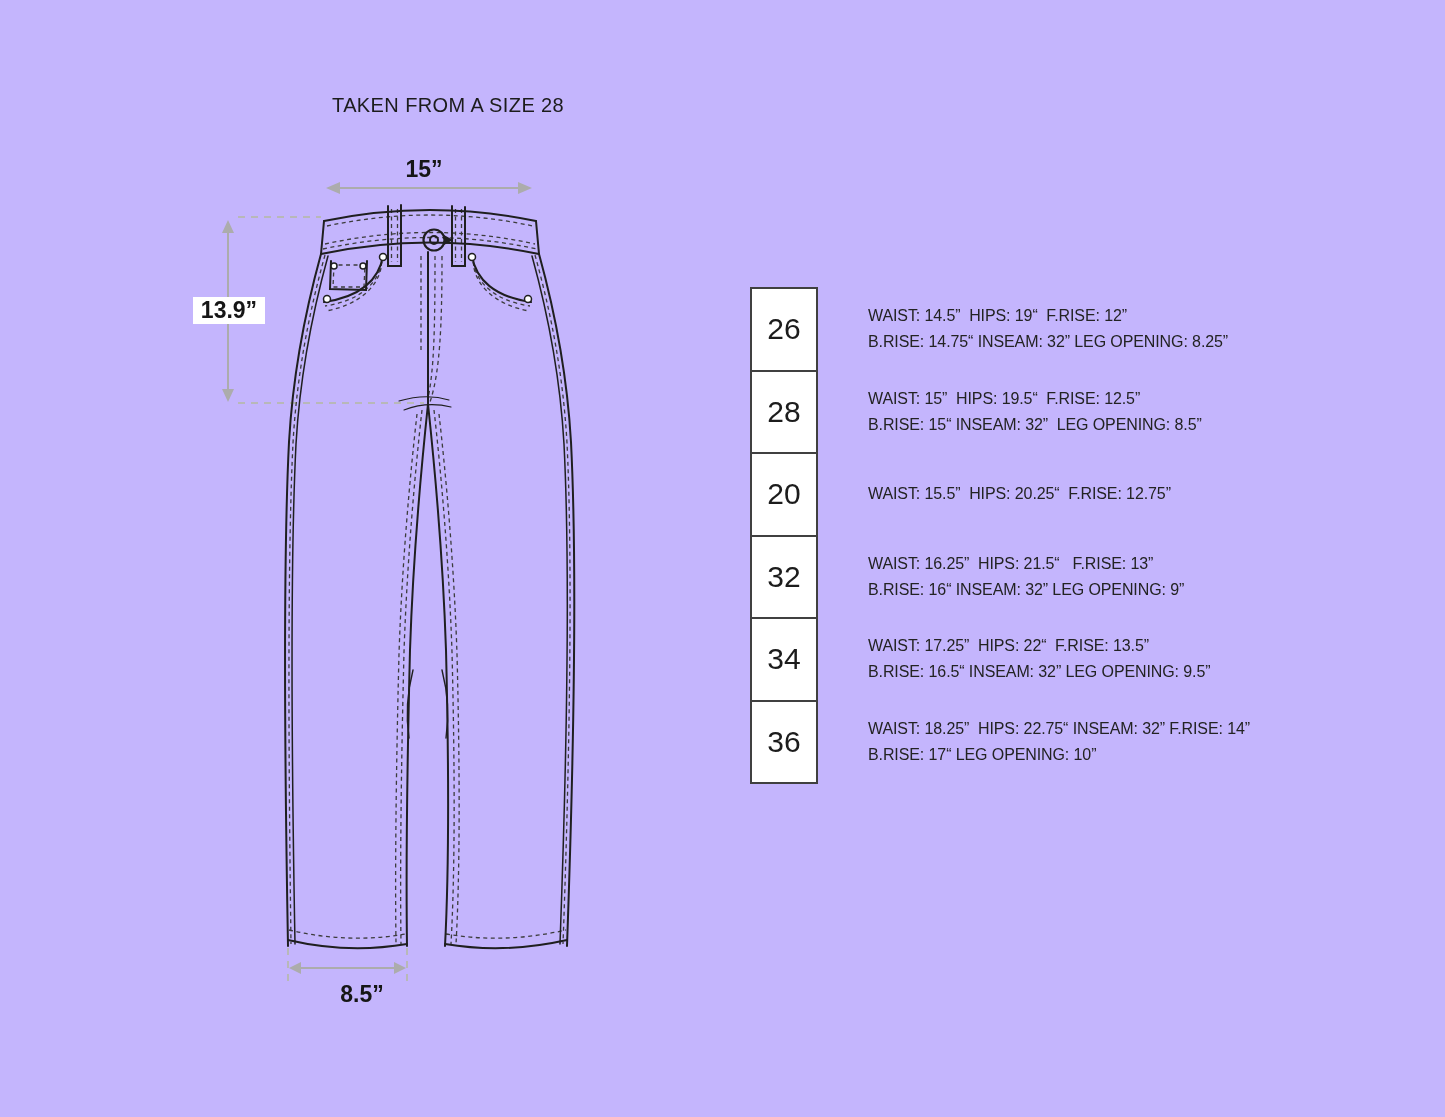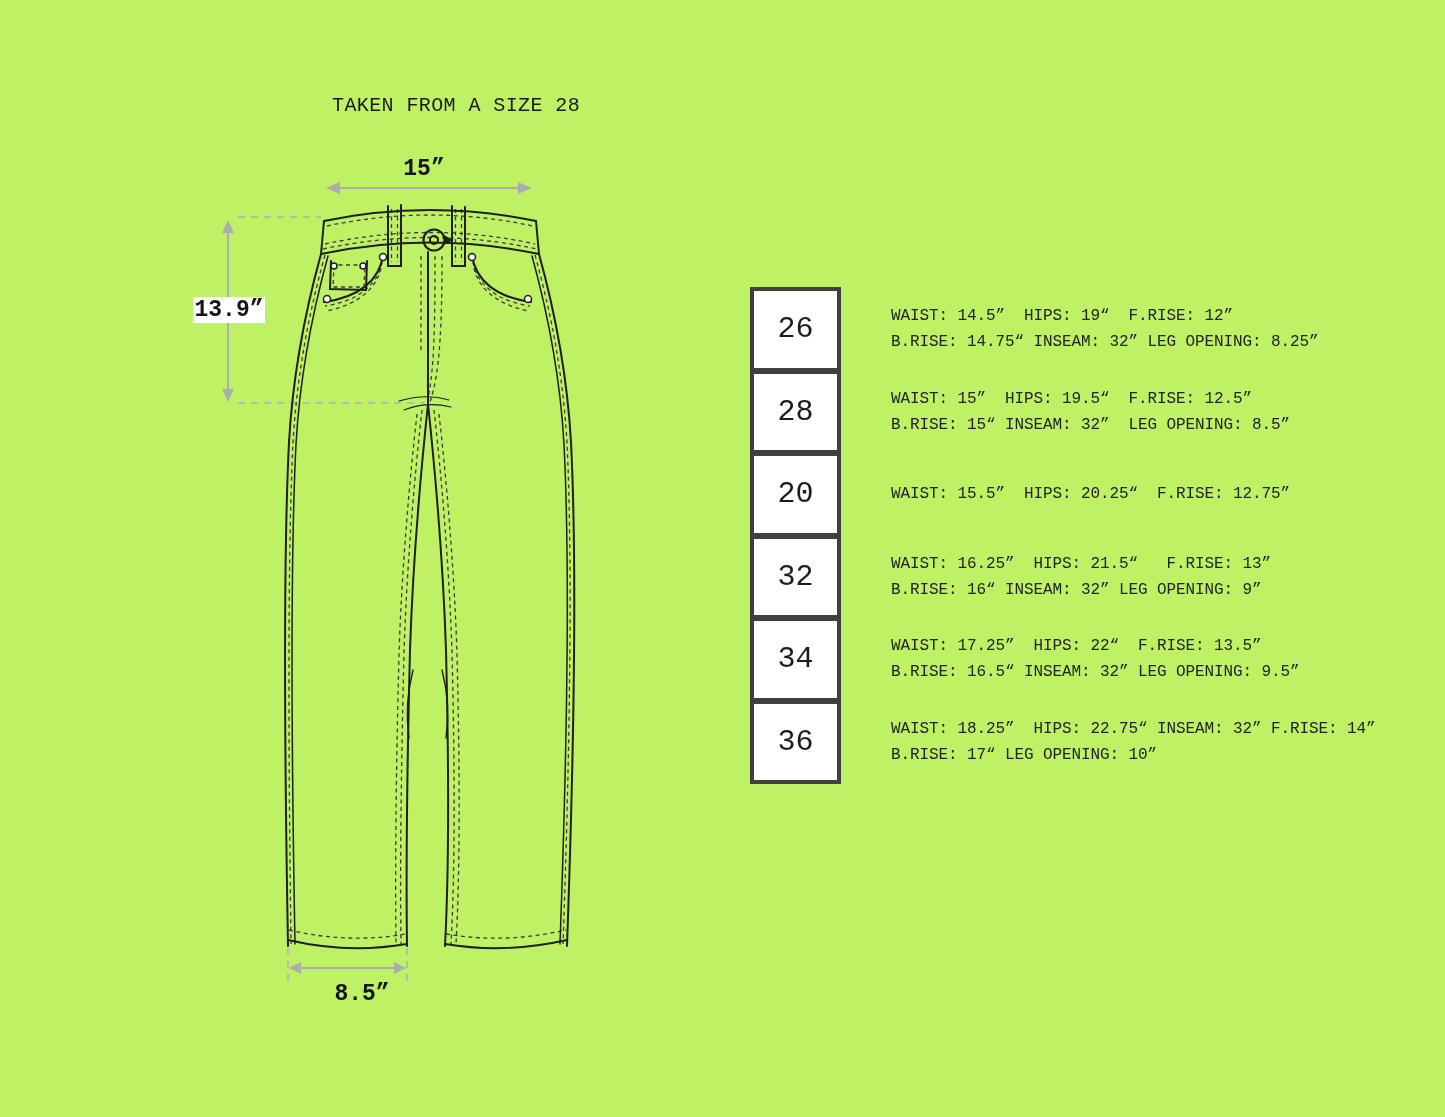--- a/index.html
+++ b/index.html
@@ -1,42 +1,42 @@
 <!DOCTYPE html>
 <html><head>
 <meta charset="utf-8">
 <style>
   html,body{margin:0;padding:0;background:#ffffff;}
   .canvas{
     position:relative;
     width:1445px;height:1117px;
-    background:#bef264;
-    font-family:Liberation Mono, monospace;
+    background:#c4b5fd;
+    font-family:Liberation Sans, sans-serif;
     color:#1f1f1f;
     overflow:hidden;
   }
   .page-title{
     position:absolute;left:332px;top:94px;
     font-size:20px;letter-spacing:.4px;color:#1c1c1c;
     white-space:pre;
   }
   .diagram-svg{position:absolute;left:0;top:0;}
   .measure-label{
     position:absolute;text-align:center;
     font-size:23px;font-weight:bold;color:#161616;white-space:pre;
   }
   .measure-label.waist{left:384px;top:156px;width:80px;}
   .measure-label.rise{left:193px;top:297px;width:72px;background:#ffffff;}
   .measure-label.hem{left:322px;top:981px;width:80px;}
   .size-table{position:absolute;left:750px;top:287px;}
   .size-row{display:flex;align-items:center;height:84.5px;margin-top:-2px;}
   .size-row:first-child{margin-top:0;}
   .size-box{
-    box-sizing:border-box;width:91px;height:100%;
-    border:4px solid #404040;background:#ffffff;
+    box-sizing:border-box;width:68px;height:100%;
+    border:2px solid #404040;background:#ffffff;
     display:flex;align-items:center;justify-content:center;
     font-size:30px;color:#1c1c1c;
   }
   .size-specs{margin-left:50px;font-size:16px;line-height:26px;letter-spacing:-0.1px;color:#232323;}
   .spec-line{white-space:pre;}
 </style>
 </head>
 <body>
 
 <div class="canvas">

